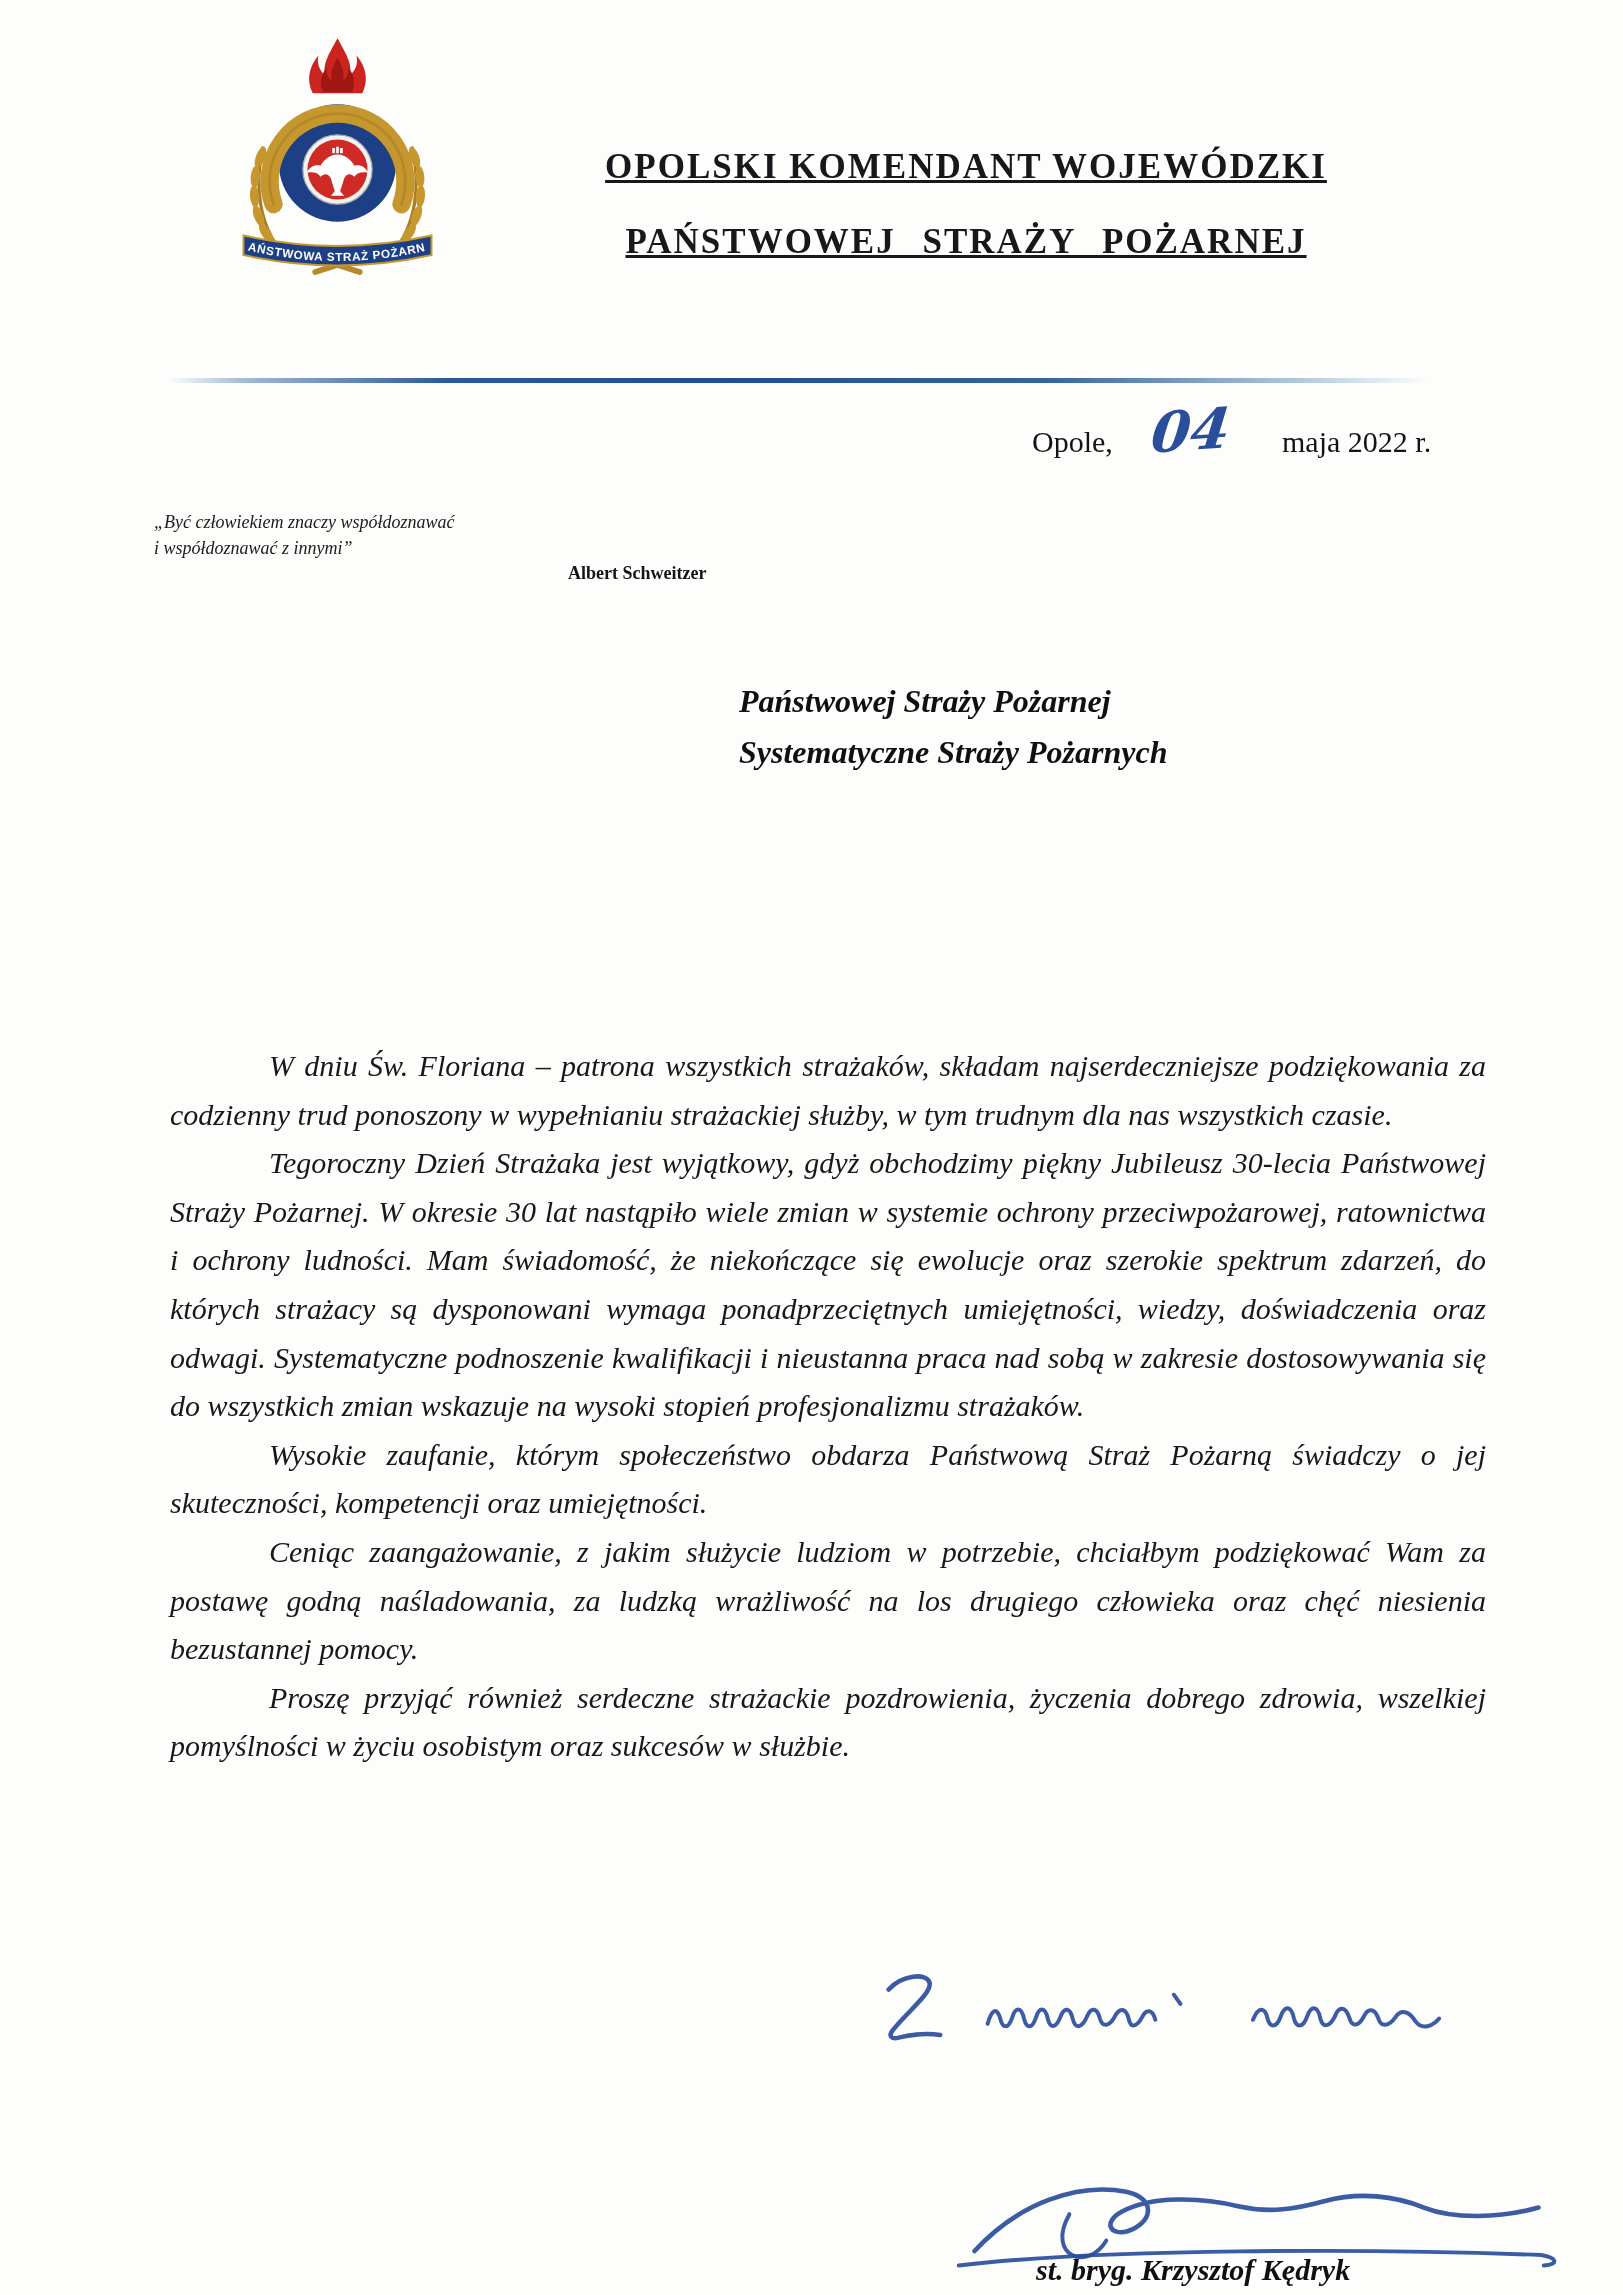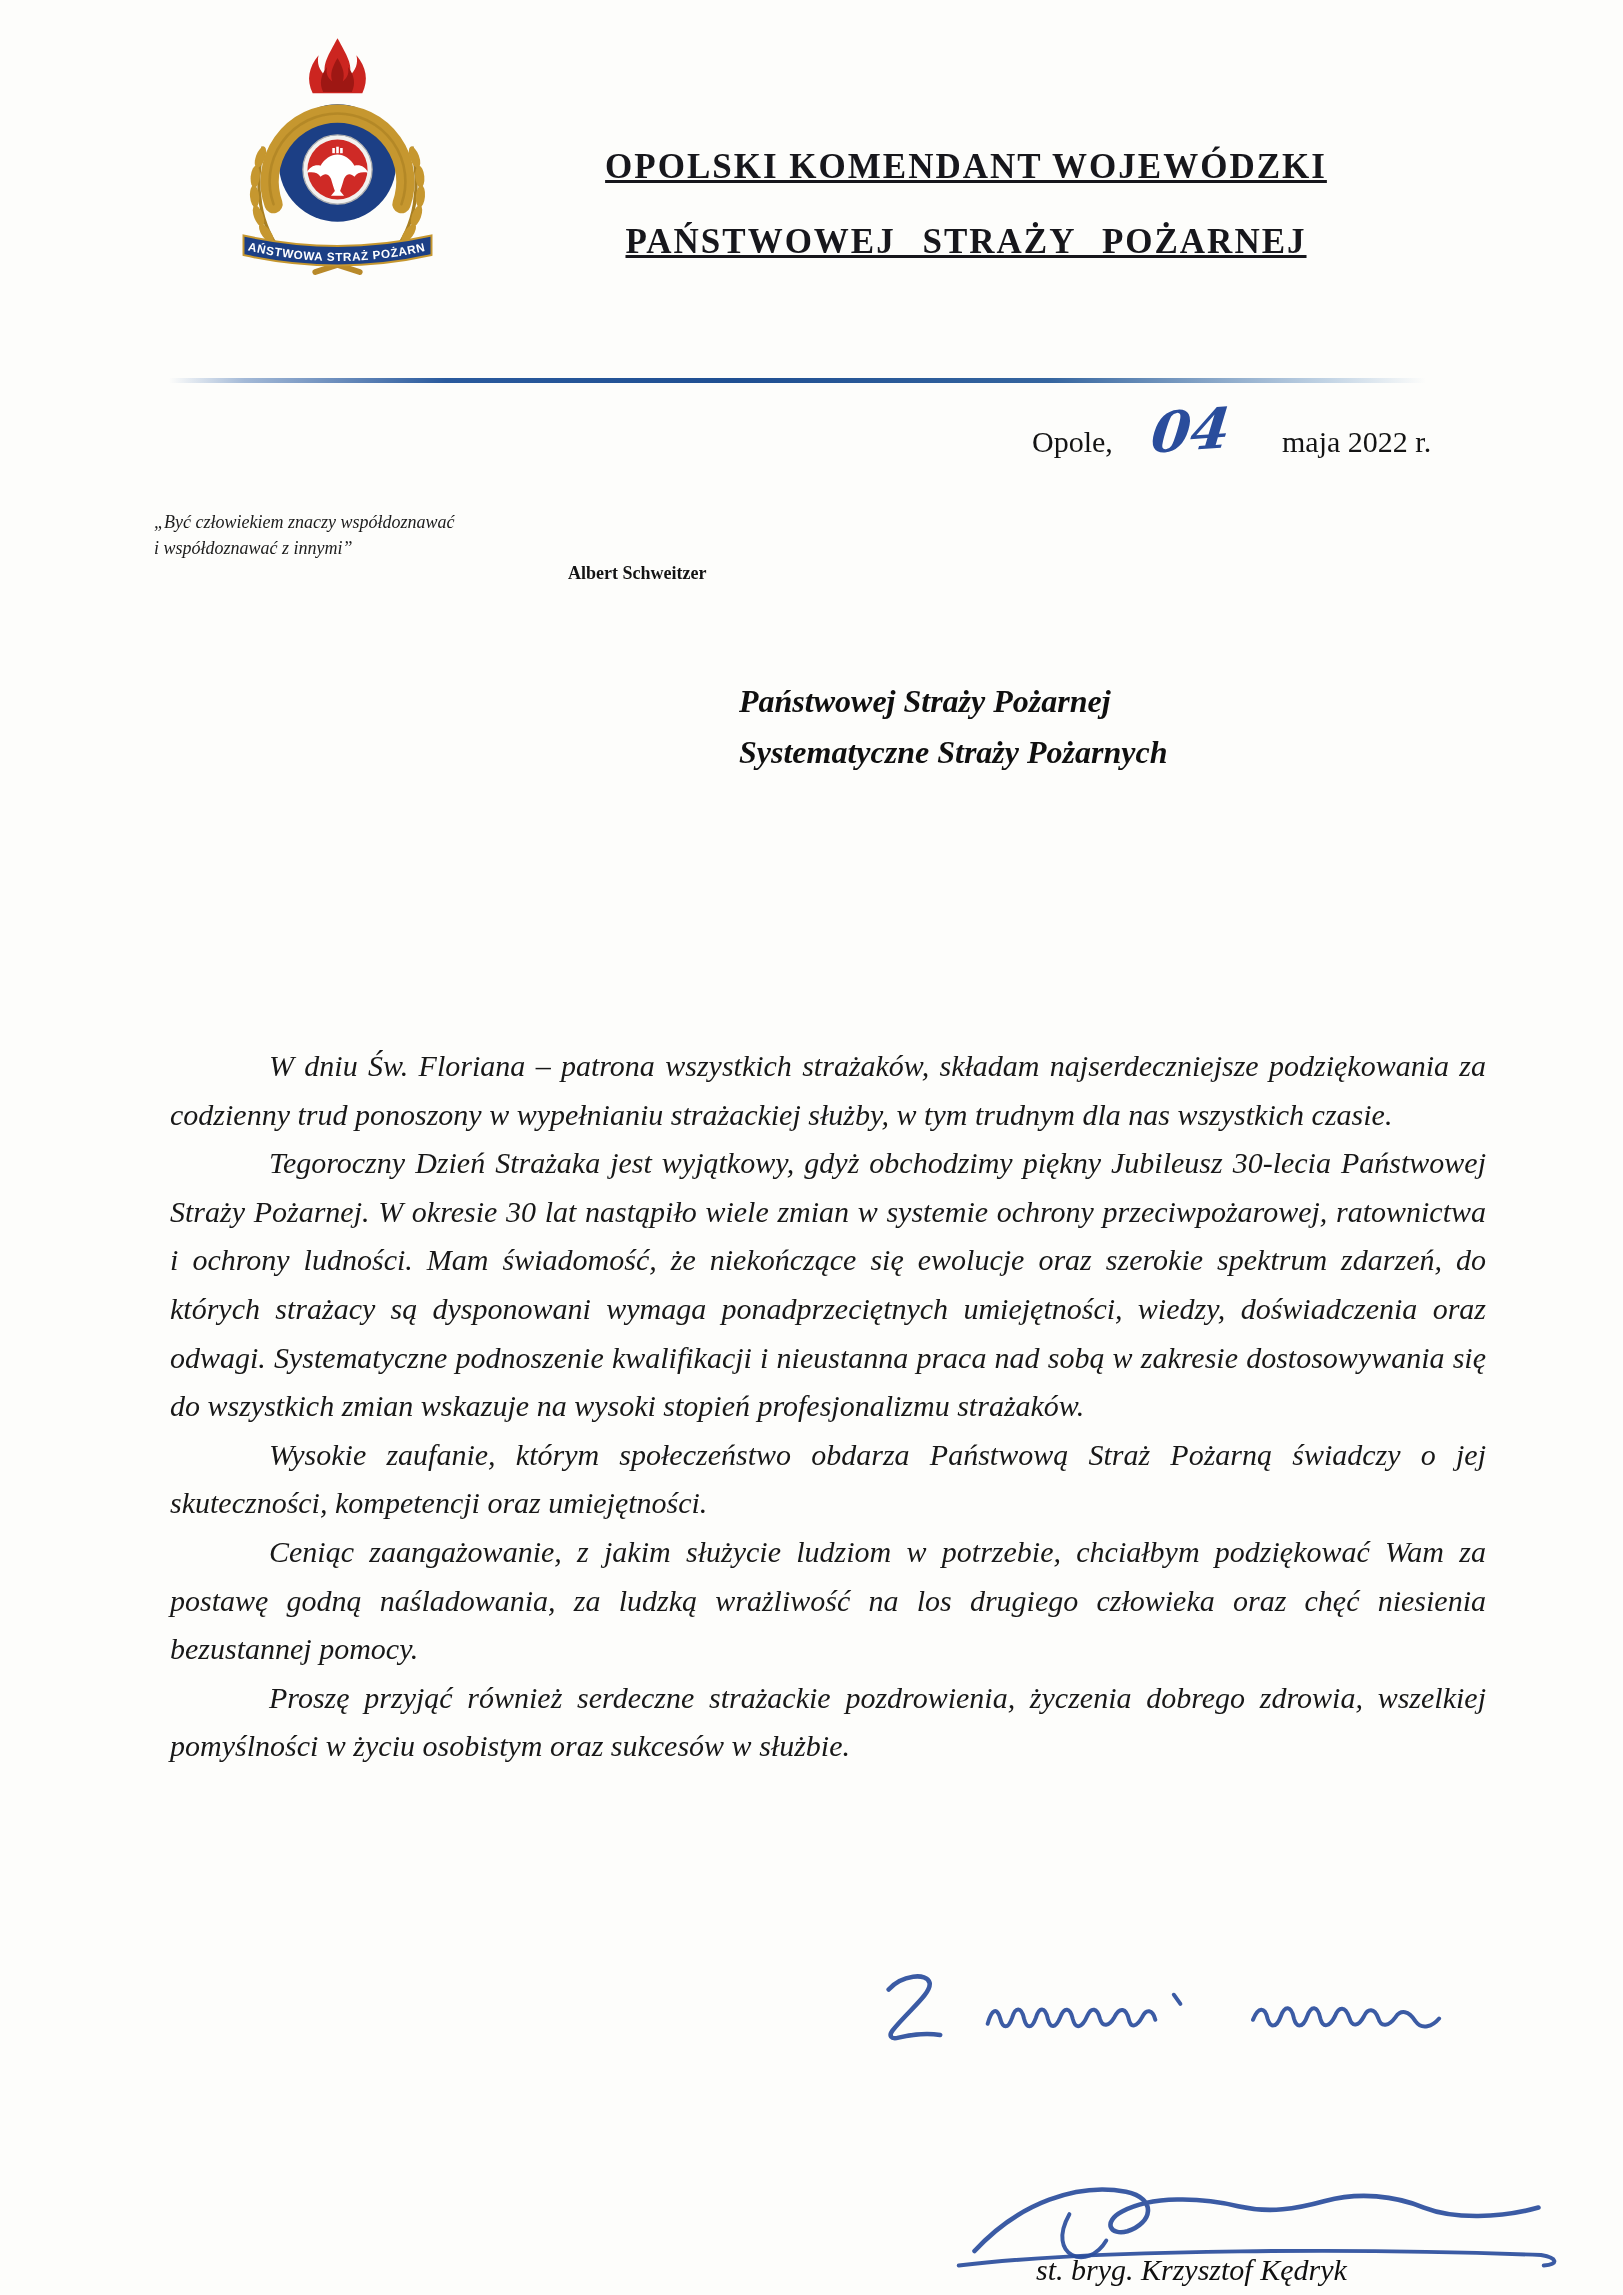--- a/index.html
+++ b/index.html
@@ -63,21 +63,21 @@
     text-align:justify; color:#181818;
   }
   .letter-body p { text-indent:99px;margin-left:28px; }
 
   
   .closing-scribble  { position:absolute; left:830px; top:1967px; width:714px; height:99px; }
   .signature-scribble{ position:absolute; left:939px; top:2172px; width:635px;  height:112px; }
   .ink { stroke:#2a4d9c; fill:none; stroke-linecap:round; stroke-linejoin:round; opacity:.92; }
   .signer-name {
     position:absolute; left:1036px; top:2253px;
-    font-weight:normal; font-style:italic; font-size:30px; color:#101010;text-align:right;
+    font-weight:bold; font-style:italic; font-size:30px; color:#101010;text-align:right;
   }
 
   .ribbon-text {
     font-family:"Liberation Sans", sans-serif;
     font-weight:bold; letter-spacing:1px;
     fill:#ffffff; font-size:18px;
   }
 </style>
 </head>
 <body>

